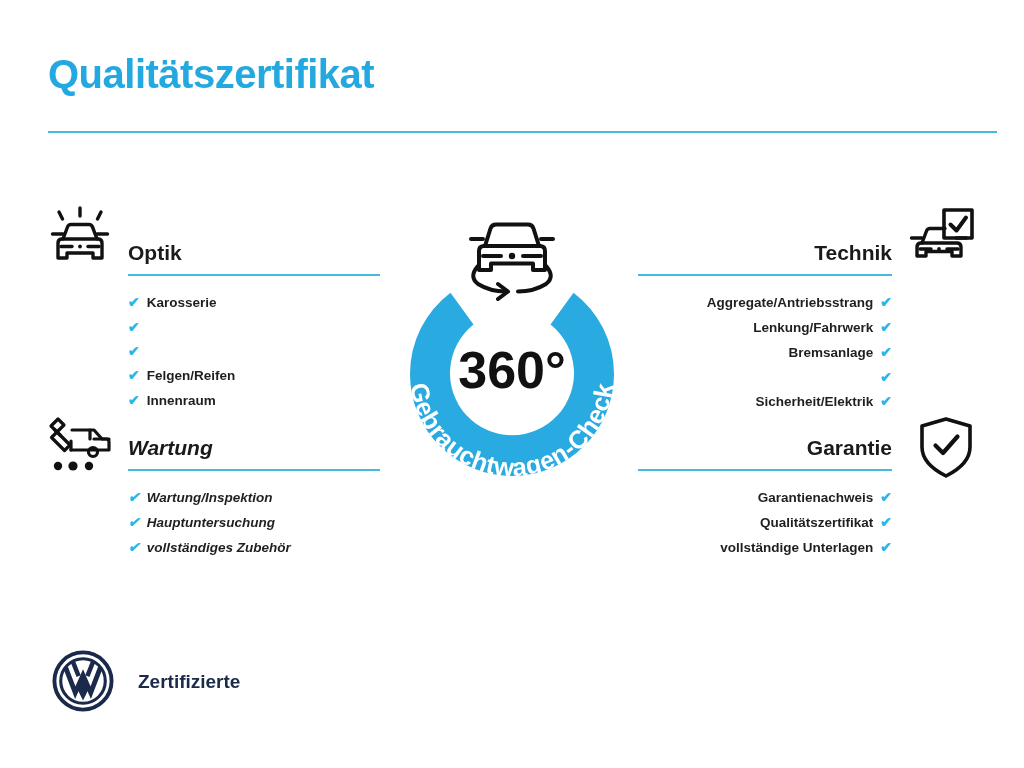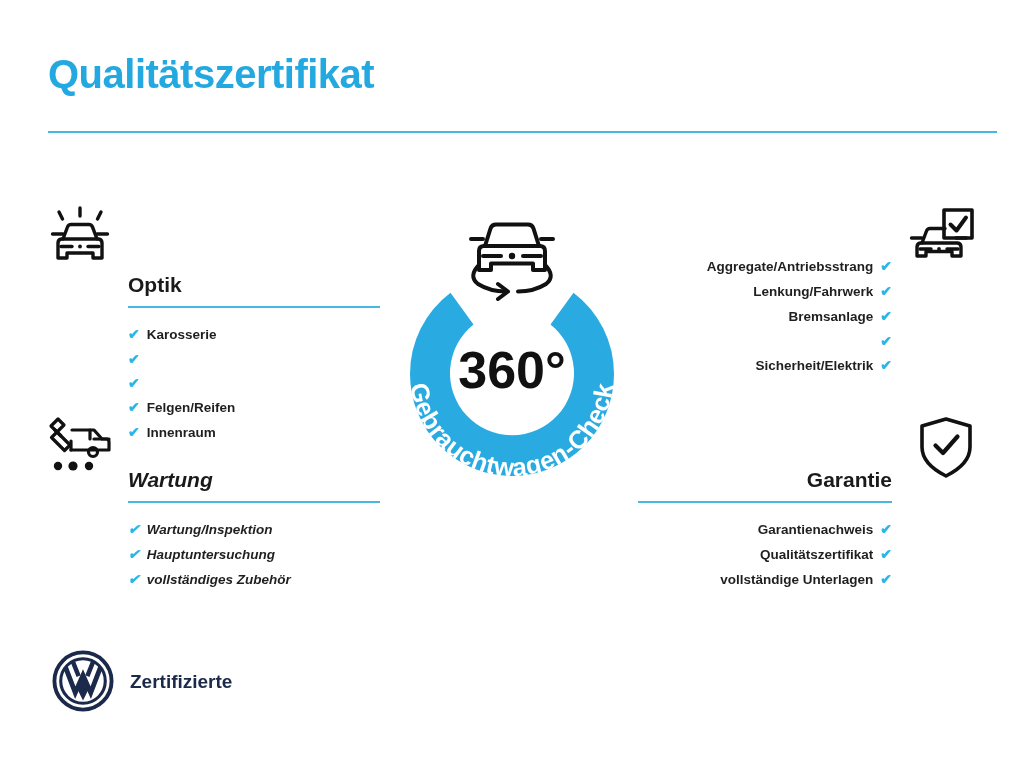--- a/index.html
+++ b/index.html
@@ -44,21 +44,20 @@
   .section-head {
     position: relative;
     height: 36px;
   }
   .section-title {
     font-size: 21px;
     font-weight: bold;
     color: #1a1a1a;
     line-height: 26px;
     white-space: nowrap;
-    margin-top: 32px;
   }
   .section-rule {
     position: absolute;
     left: 0;
     bottom: 0;
     width: 100%;
     height: 2px;
     background: #46B9E3;
   }
   .item-list {
@@ -128,21 +127,21 @@
   #vw-block {
     position: absolute;
     left: 52px;
     top: 650px;
     display: flex;
     align-items: center;
   }
   #vw-mark { width: 62px; height: 62px; }
   #vw-mark svg { display: block; width: 100%; height: 100%; }
   #vw-text {
-    margin-left: 16px;
+    margin-left: 24px;
     color: #1B2A4A;
     font-size: 19px;
     font-weight: bold;
     line-height: 25px;
     text-align: center;
   }
 </style>
 </head>
 <body>
 
@@ -250,20 +249,24 @@
       <line x1="14" y1="46" x2="25" y2="46"></line>
       <line x1="41" y1="46" x2="52" y2="46"></line>
       <circle cx="33" cy="46" r="1.9" fill="#111111" stroke="none"></circle>
 
       <rect x="38" y="7" width="28" height="28" stroke-width="3.6"></rect>
       <path d="M44.5 21.5 L50.5 27.5 L60 14.5" stroke-width="4"></path>
     </svg>
   </div>
 
   <div class="section col-right" id="sec-technik">
+    <div class="section-head">
+      <div class="section-title">Technik</div>
+      <div class="section-rule"></div>
+    </div>
     <ul class="item-list">
       <li class="item">
         <span>Aggregate/Antriebsstrang</span>
         <span class="check">✔</span>
       </li>
       <li class="item">
         <span>Lenkung/Fahrwerk</span>
         <span class="check">✔</span>
       </li>
       <li class="item">

